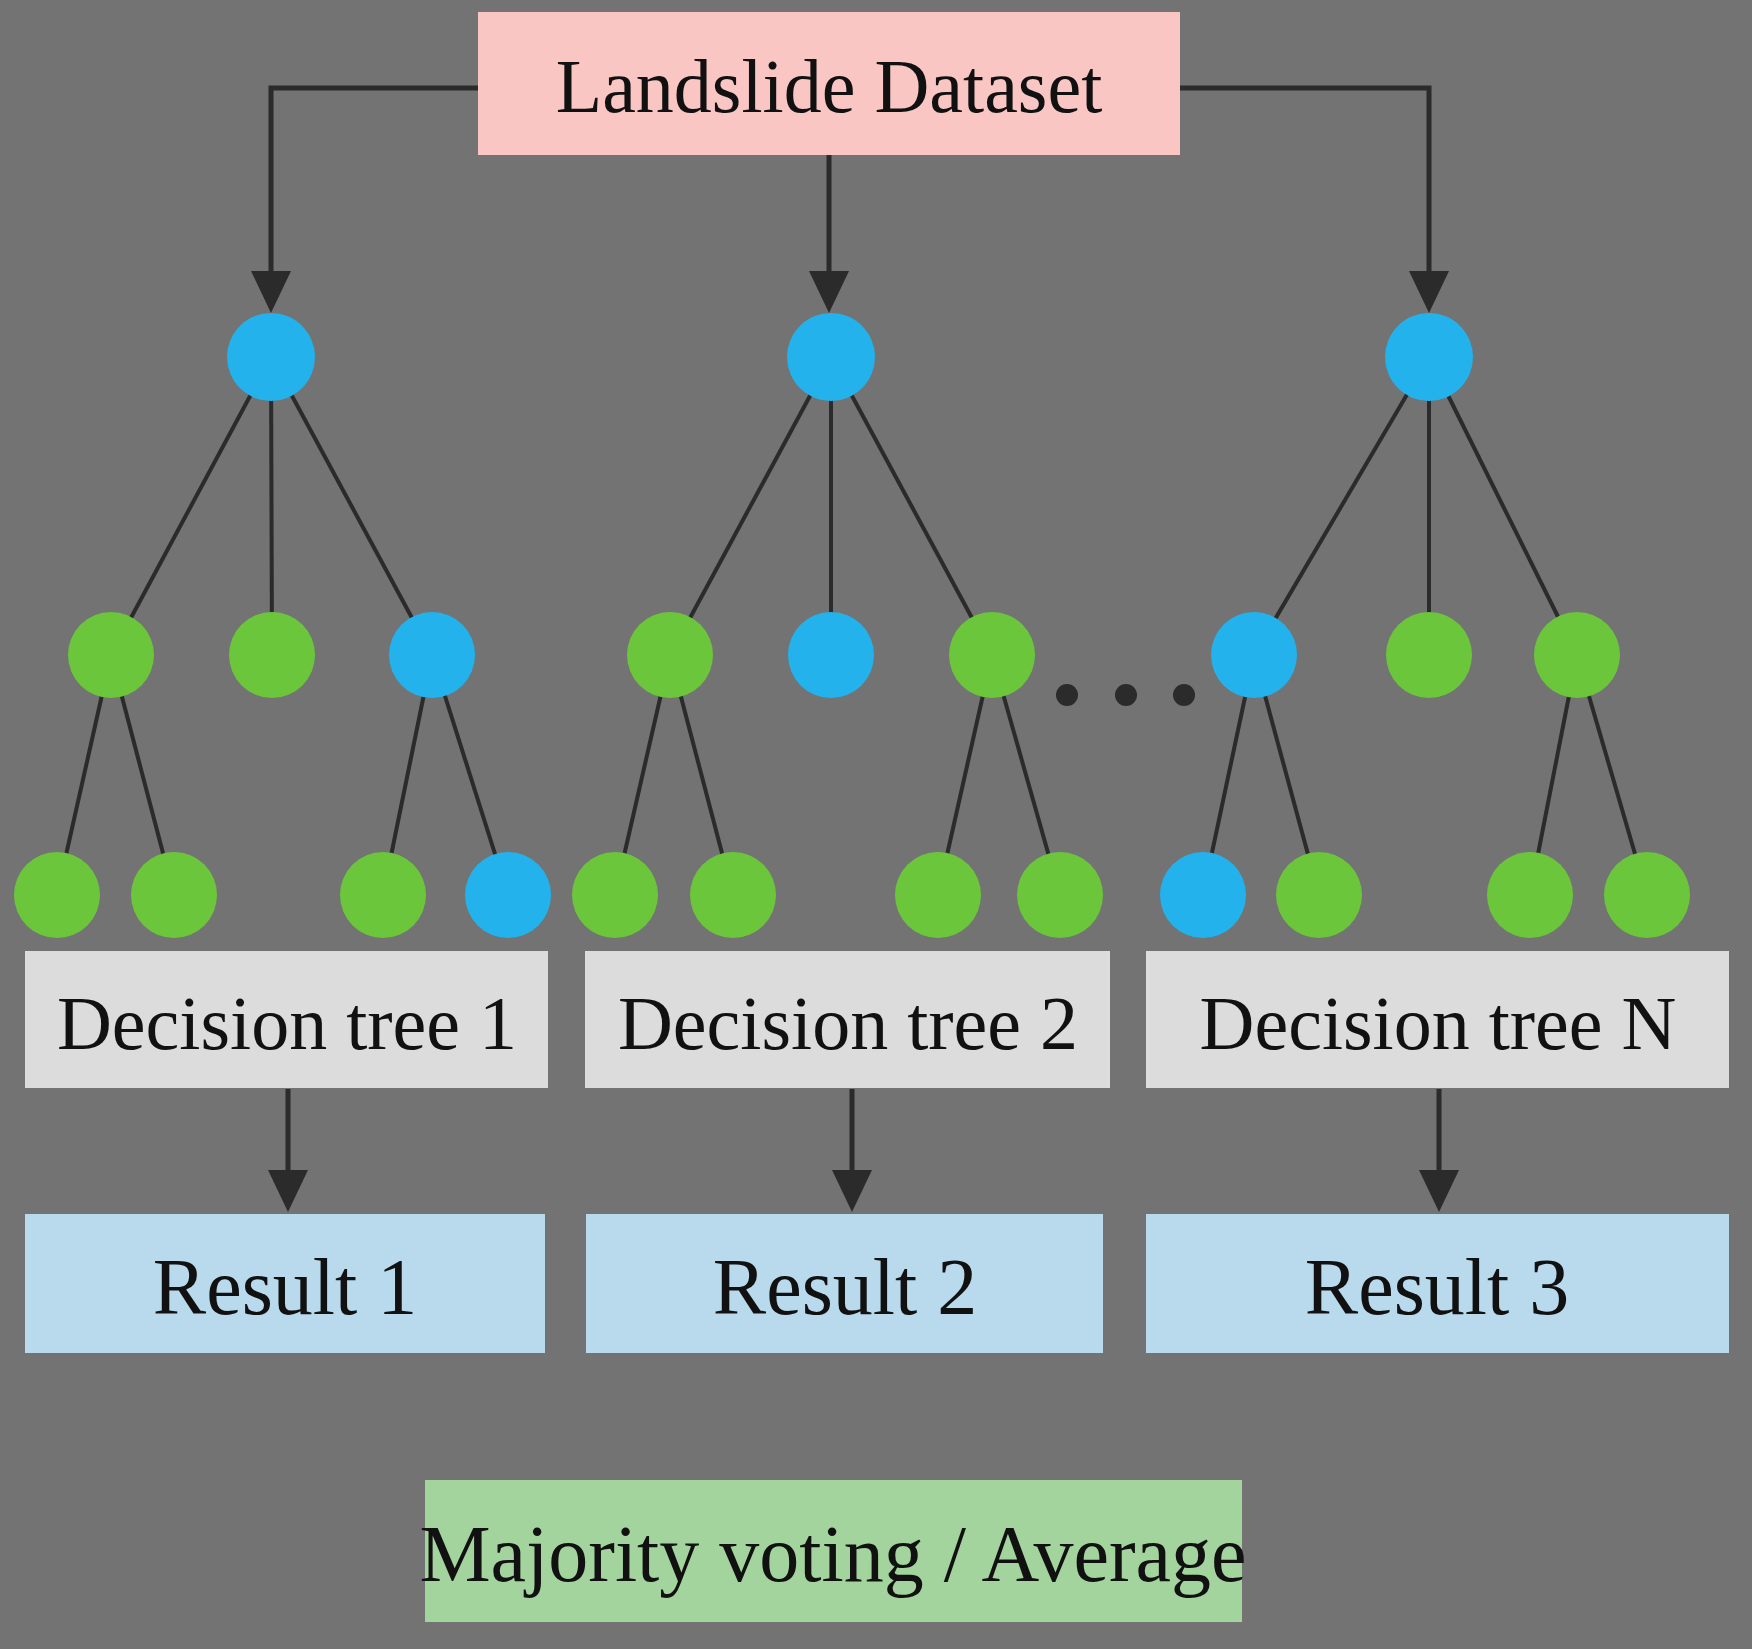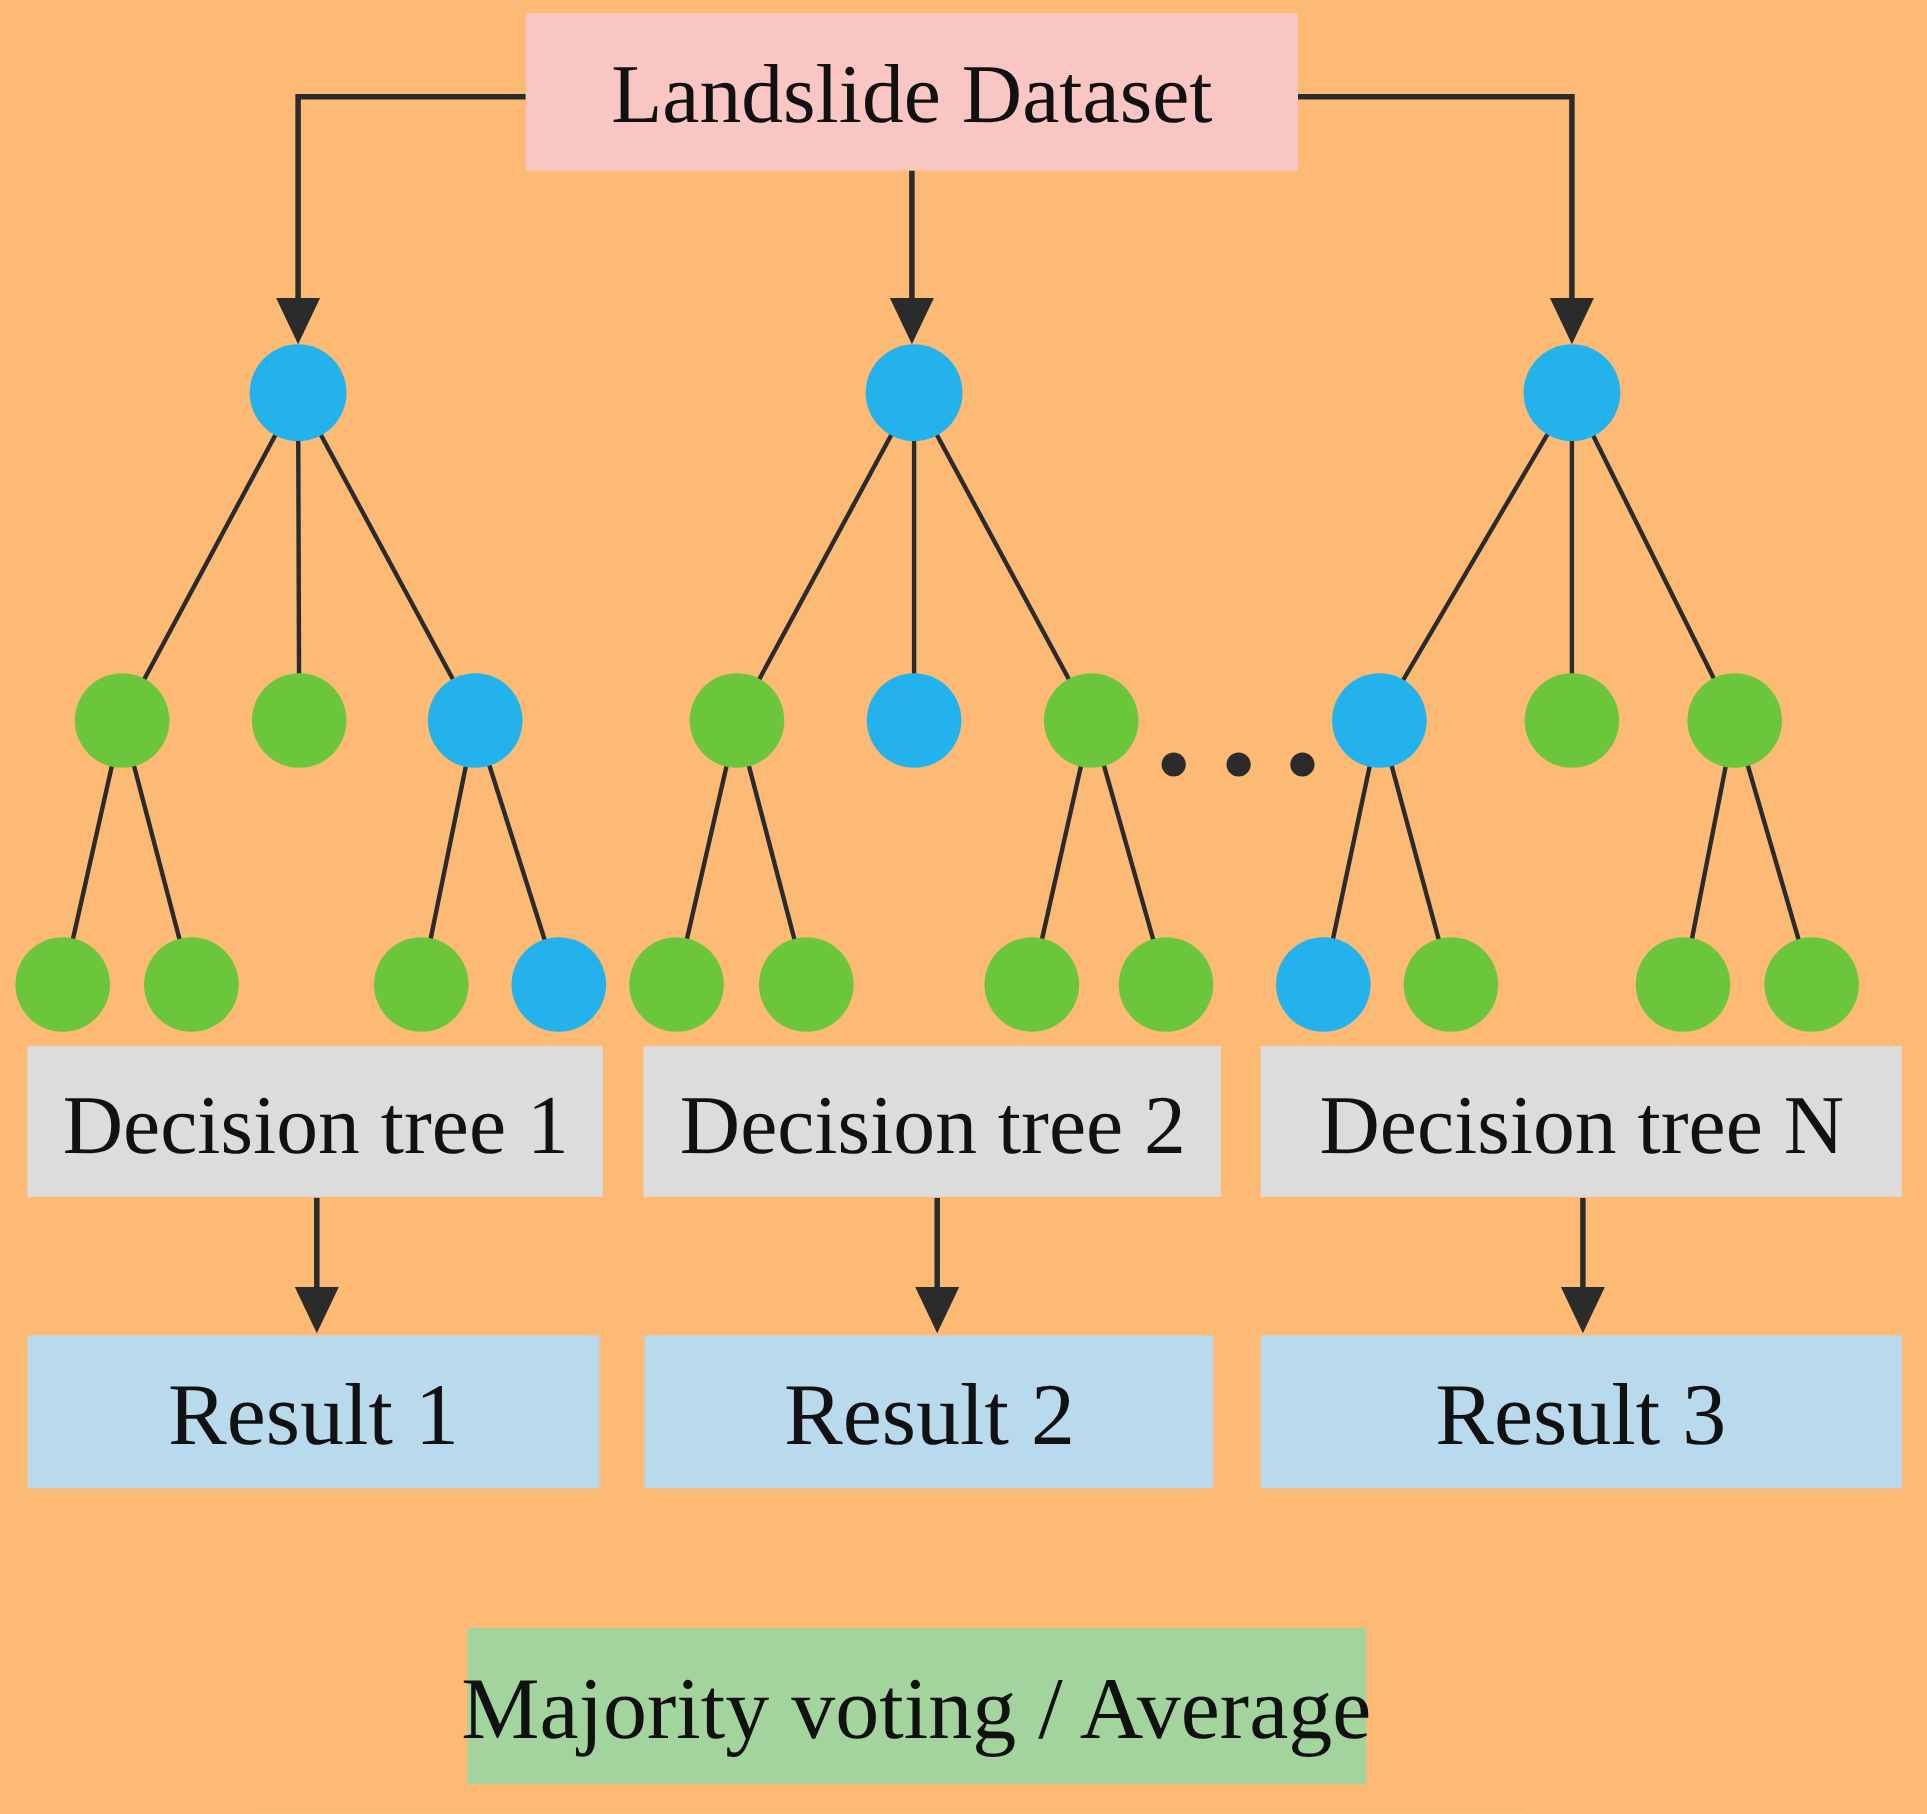--- a/index.html
+++ b/index.html
@@ -4,21 +4,21 @@
 <style>
   html, body {
     margin: 0;
     padding: 0;
     background: #ffffff;
   }
   .canvas {
     position: relative;
     width: 1752px;
     height: 1649px;
-    background: #fdba74;
+    background: #737373;
     overflow: hidden;
   }
   svg { display: block; }
   text {
     font-family: "Liberation Serif", "DejaVu Serif", serif;
     fill: #111111;
   }
   .box-label   { font-size: 76px; }
   .result-label{ font-size: 80px; }
   .voting-label{ font-size: 80px; }

